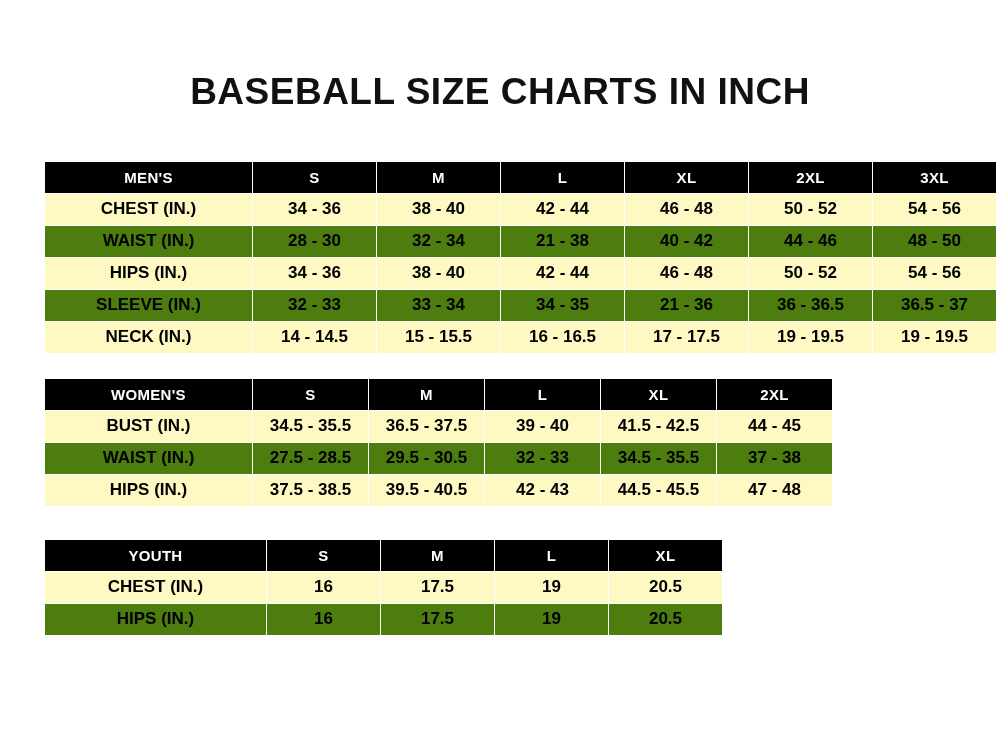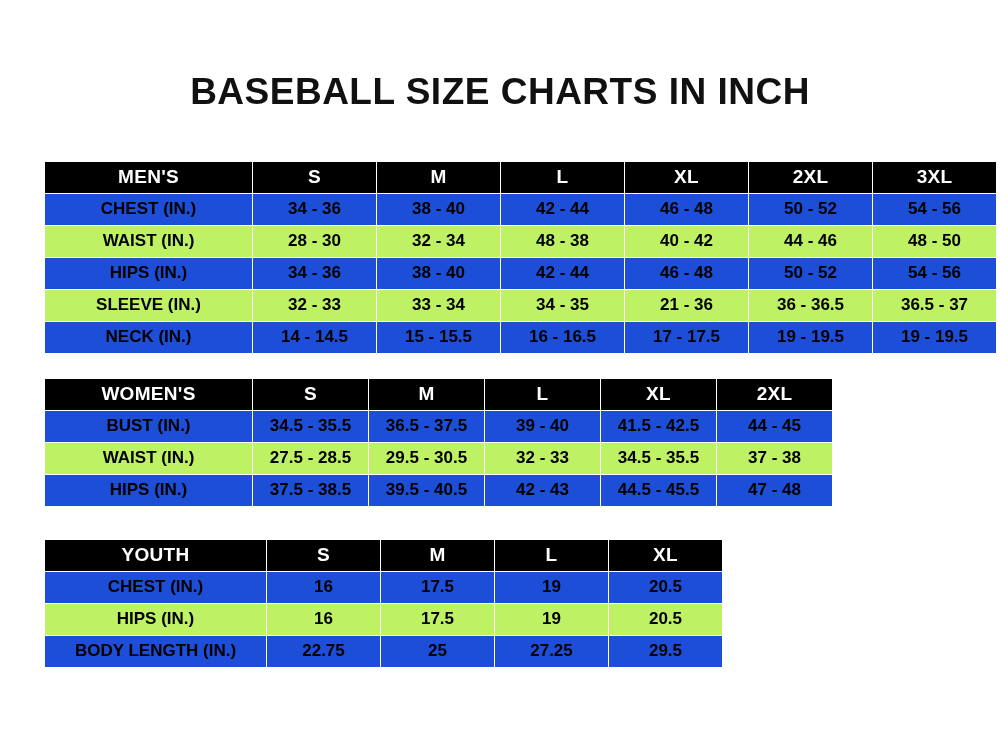--- a/index.html
+++ b/index.html
@@ -46,32 +46,32 @@
     padding: 0;
     height: 31px;
     vertical-align: middle;
     white-space: nowrap;
   }
   
   table.size-chart thead th {
     background: #000000;
     color: #ffffff;
     font-weight: bold;
-    font-size: 19px;
+    font-size: 15px;
     letter-spacing: 0.3px;
   }
   table.size-chart thead th.rowlabel {
     text-align: center;
   }
   
   table.size-chart tbody tr.odd td {
-    background: #1d4ed8;
+    background: #fef9c3;
   }
   table.size-chart tbody tr.even td {
-    background: #bef264;
+    background: #4d7c0f;
   }
   table.size-chart tbody td {
     color: #000000;
   }
   table.size-chart tbody td.rowlabel {
     text-align: center;
     font-weight: bold;
   }
   
   #men-table { width: 912px; }
@@ -127,21 +127,21 @@
           <td>38 - 40</td>
           <td>42 - 44</td>
           <td>46 - 48</td>
           <td>50 - 52</td>
           <td>54 - 56</td>
         </tr>
         <tr class="even">
           <td class="rowlabel">WAIST (IN.)</td>
           <td>28 - 30</td>
           <td>32 - 34</td>
-          <td>48 - 38</td>
+          <td>21 - 38</td>
           <td>40 - 42</td>
           <td>44 - 46</td>
           <td>48 - 50</td>
         </tr>
         <tr class="odd">
           <td class="rowlabel">HIPS (IN.)</td>
           <td>34 - 36</td>
           <td>38 - 40</td>
           <td>42 - 44</td>
           <td>46 - 48</td>
@@ -241,24 +241,17 @@
           <td>19</td>
           <td>20.5</td>
         </tr>
         <tr class="even">
           <td class="rowlabel">HIPS (IN.)</td>
           <td>16</td>
           <td>17.5</td>
           <td>19</td>
           <td>20.5</td>
         </tr>
-        <tr class="odd">
-          <td class="rowlabel">BODY LENGTH (IN.)</td>
-          <td>22.75</td>
-          <td>25</td>
-          <td>27.25</td>
-          <td>29.5</td>
-        </tr>
       </tbody>
     </table>
 
   </div>
 </div>
 
 </body></html>

